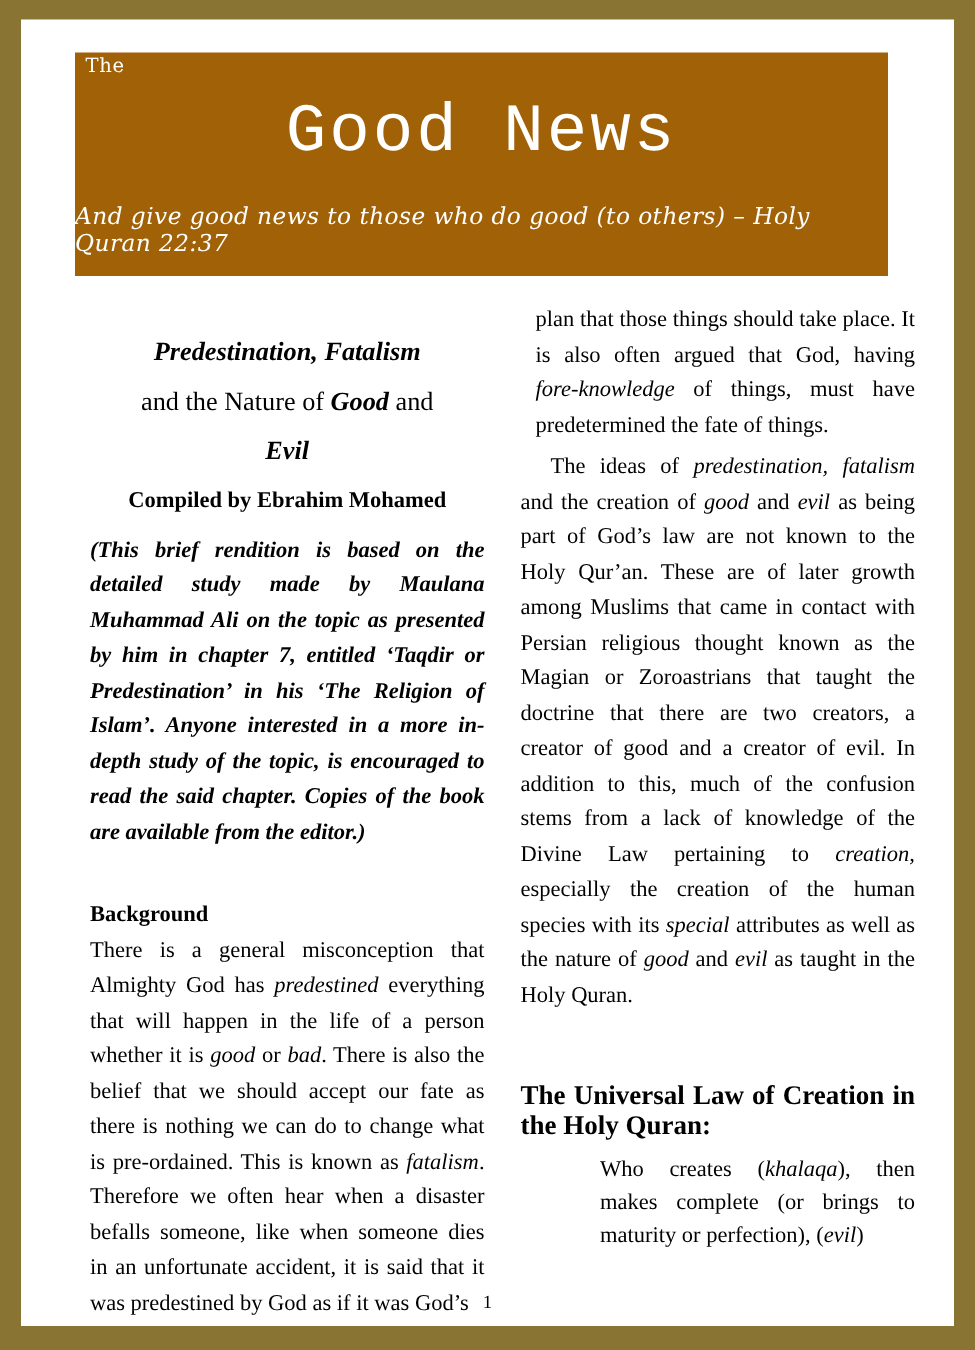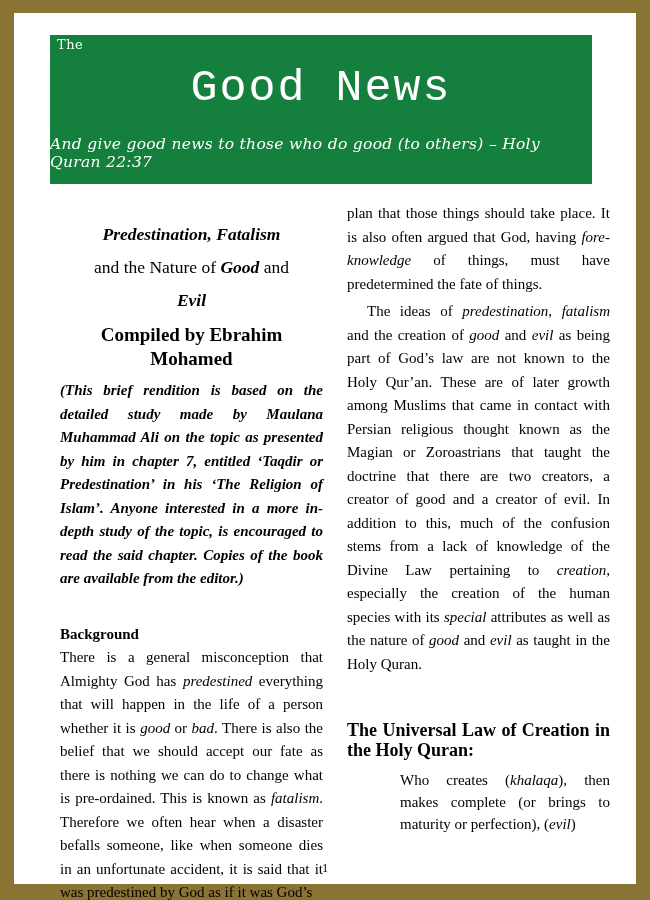--- a/index.html
+++ b/index.html
@@ -10,21 +10,21 @@
     color:#000;
     overflow:hidden;
   }
   .sheet{
     position:absolute;left:14px;top:13px;right:14px;bottom:16px;
     background:#ffffff;
   }
   
   .masthead{
     position:absolute;left:36px;top:22px;width:542px;height:149px;
-    background:#15803d;color:#ffffff;
+    background:#a16207;color:#ffffff;
     font-family:"DejaVu Serif", serif;
     display:flex;flex-direction:column;align-items:center;
   }
   .kicker{
     position:absolute;left:7px;top:2px;
     font-size:13px;letter-spacing:0.5px;
   }
   .mast-title{
     margin-top:28px;font-size:45px;line-height:1.15;
     letter-spacing:2px;font-weight:normal;font-family:Liberation Mono, monospace;
@@ -42,27 +42,27 @@
     font-size:15px;line-height:23.5px;
   }
   .col{width:263px;text-align:justify;}
   .article-title{
     margin-top:20px;text-align:center;
     font-size:17.5px;line-height:33px;
   }
   .st-i{font-style:italic;}
   .st-bi{font-weight:bold;font-style:italic;}
   .byline{
-    margin-top:6px;text-align:center;font-weight:bold;font-size:19px;
+    margin-top:6px;text-align:center;font-weight:bold;font-size:15px;
   }
   .editor-note{margin-top:9px;font-weight:bold;}
   .section-heading{
     margin-top:32px;font-weight:bold;font-size:15px;
   }
-  .col-right .p-first{margin-top:4px;}
+  .col-right .p-first{margin-top:4px;margin-left:10px;}
   .p-indent{margin-top:4px;text-indent:20px;}
   .law-heading{
     margin-top:44px;font-weight:bold;font-size:18px;
     line-height:20px;text-align:justify;font-family:Liberation Serif, serif;
   }
   .quote{
     margin-top:9px;margin-left:53px;line-height:22px;text-align:justify;
   }
   
   .page-number{

